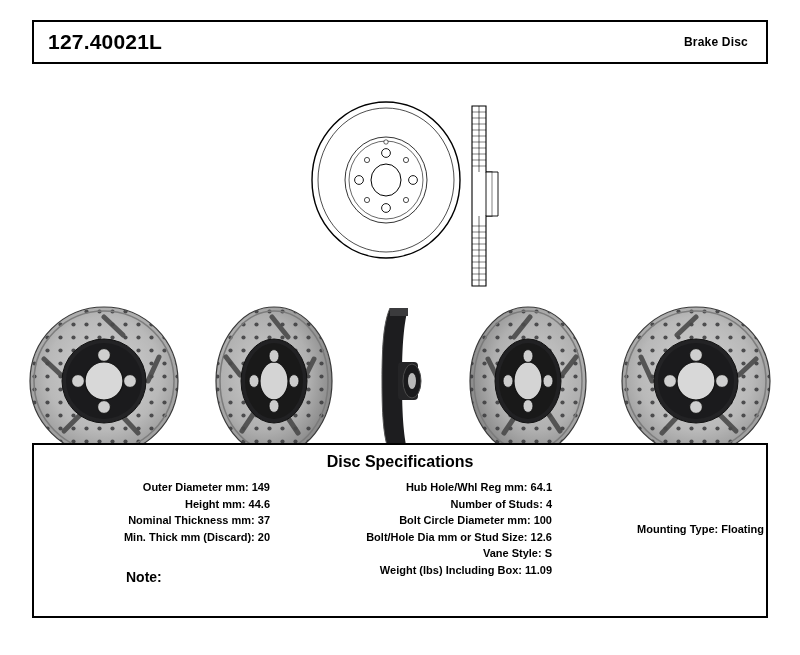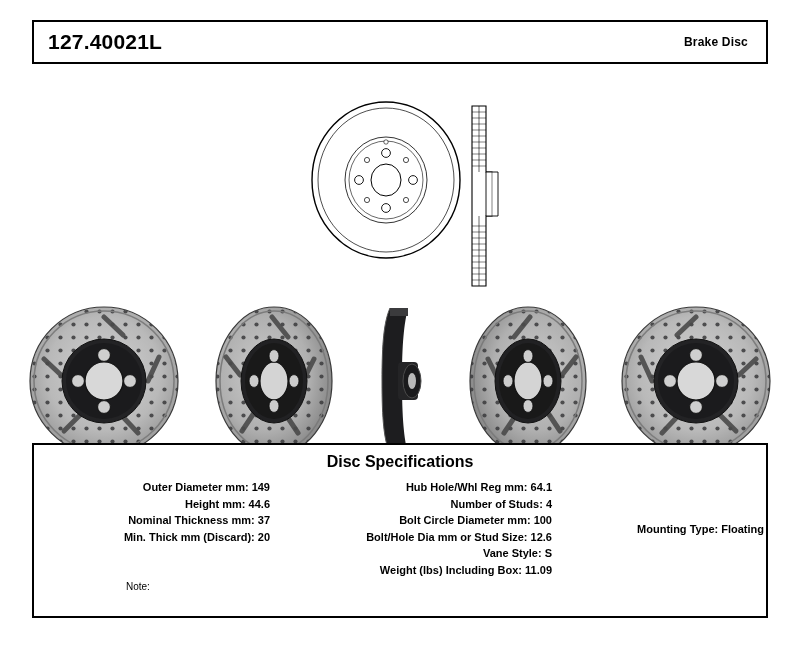--- a/index.html
+++ b/index.html
@@ -40,21 +40,21 @@
   .spec-title{
     position:absolute;left:0;top:8px;width:100%;
     text-align:center;font-size:16px;font-weight:bold;
   }
   .spec-col{position:absolute;font-size:11px;font-weight:bold;}
   .spec-col.left{left:18px;top:34px;width:218px;text-align:right;}
   .spec-col.mid{left:250px;top:34px;width:268px;text-align:right;}
   .spec-col.right{left:540px;top:34px;width:190px;text-align:right;margin-top:42px;}
   .spec-col .row{line-height:16.5px;white-space:nowrap;}
   .note{
-    position:absolute;left:92px;top:136px;font-size:10px;font-weight:normal;
+    position:absolute;left:92px;top:124px;font-size:14px;font-weight:bold;
   }
 
   
   .rotor{position:absolute;}
 </style>
 </head>
 <body>
 
 <div class="sheet">
 

